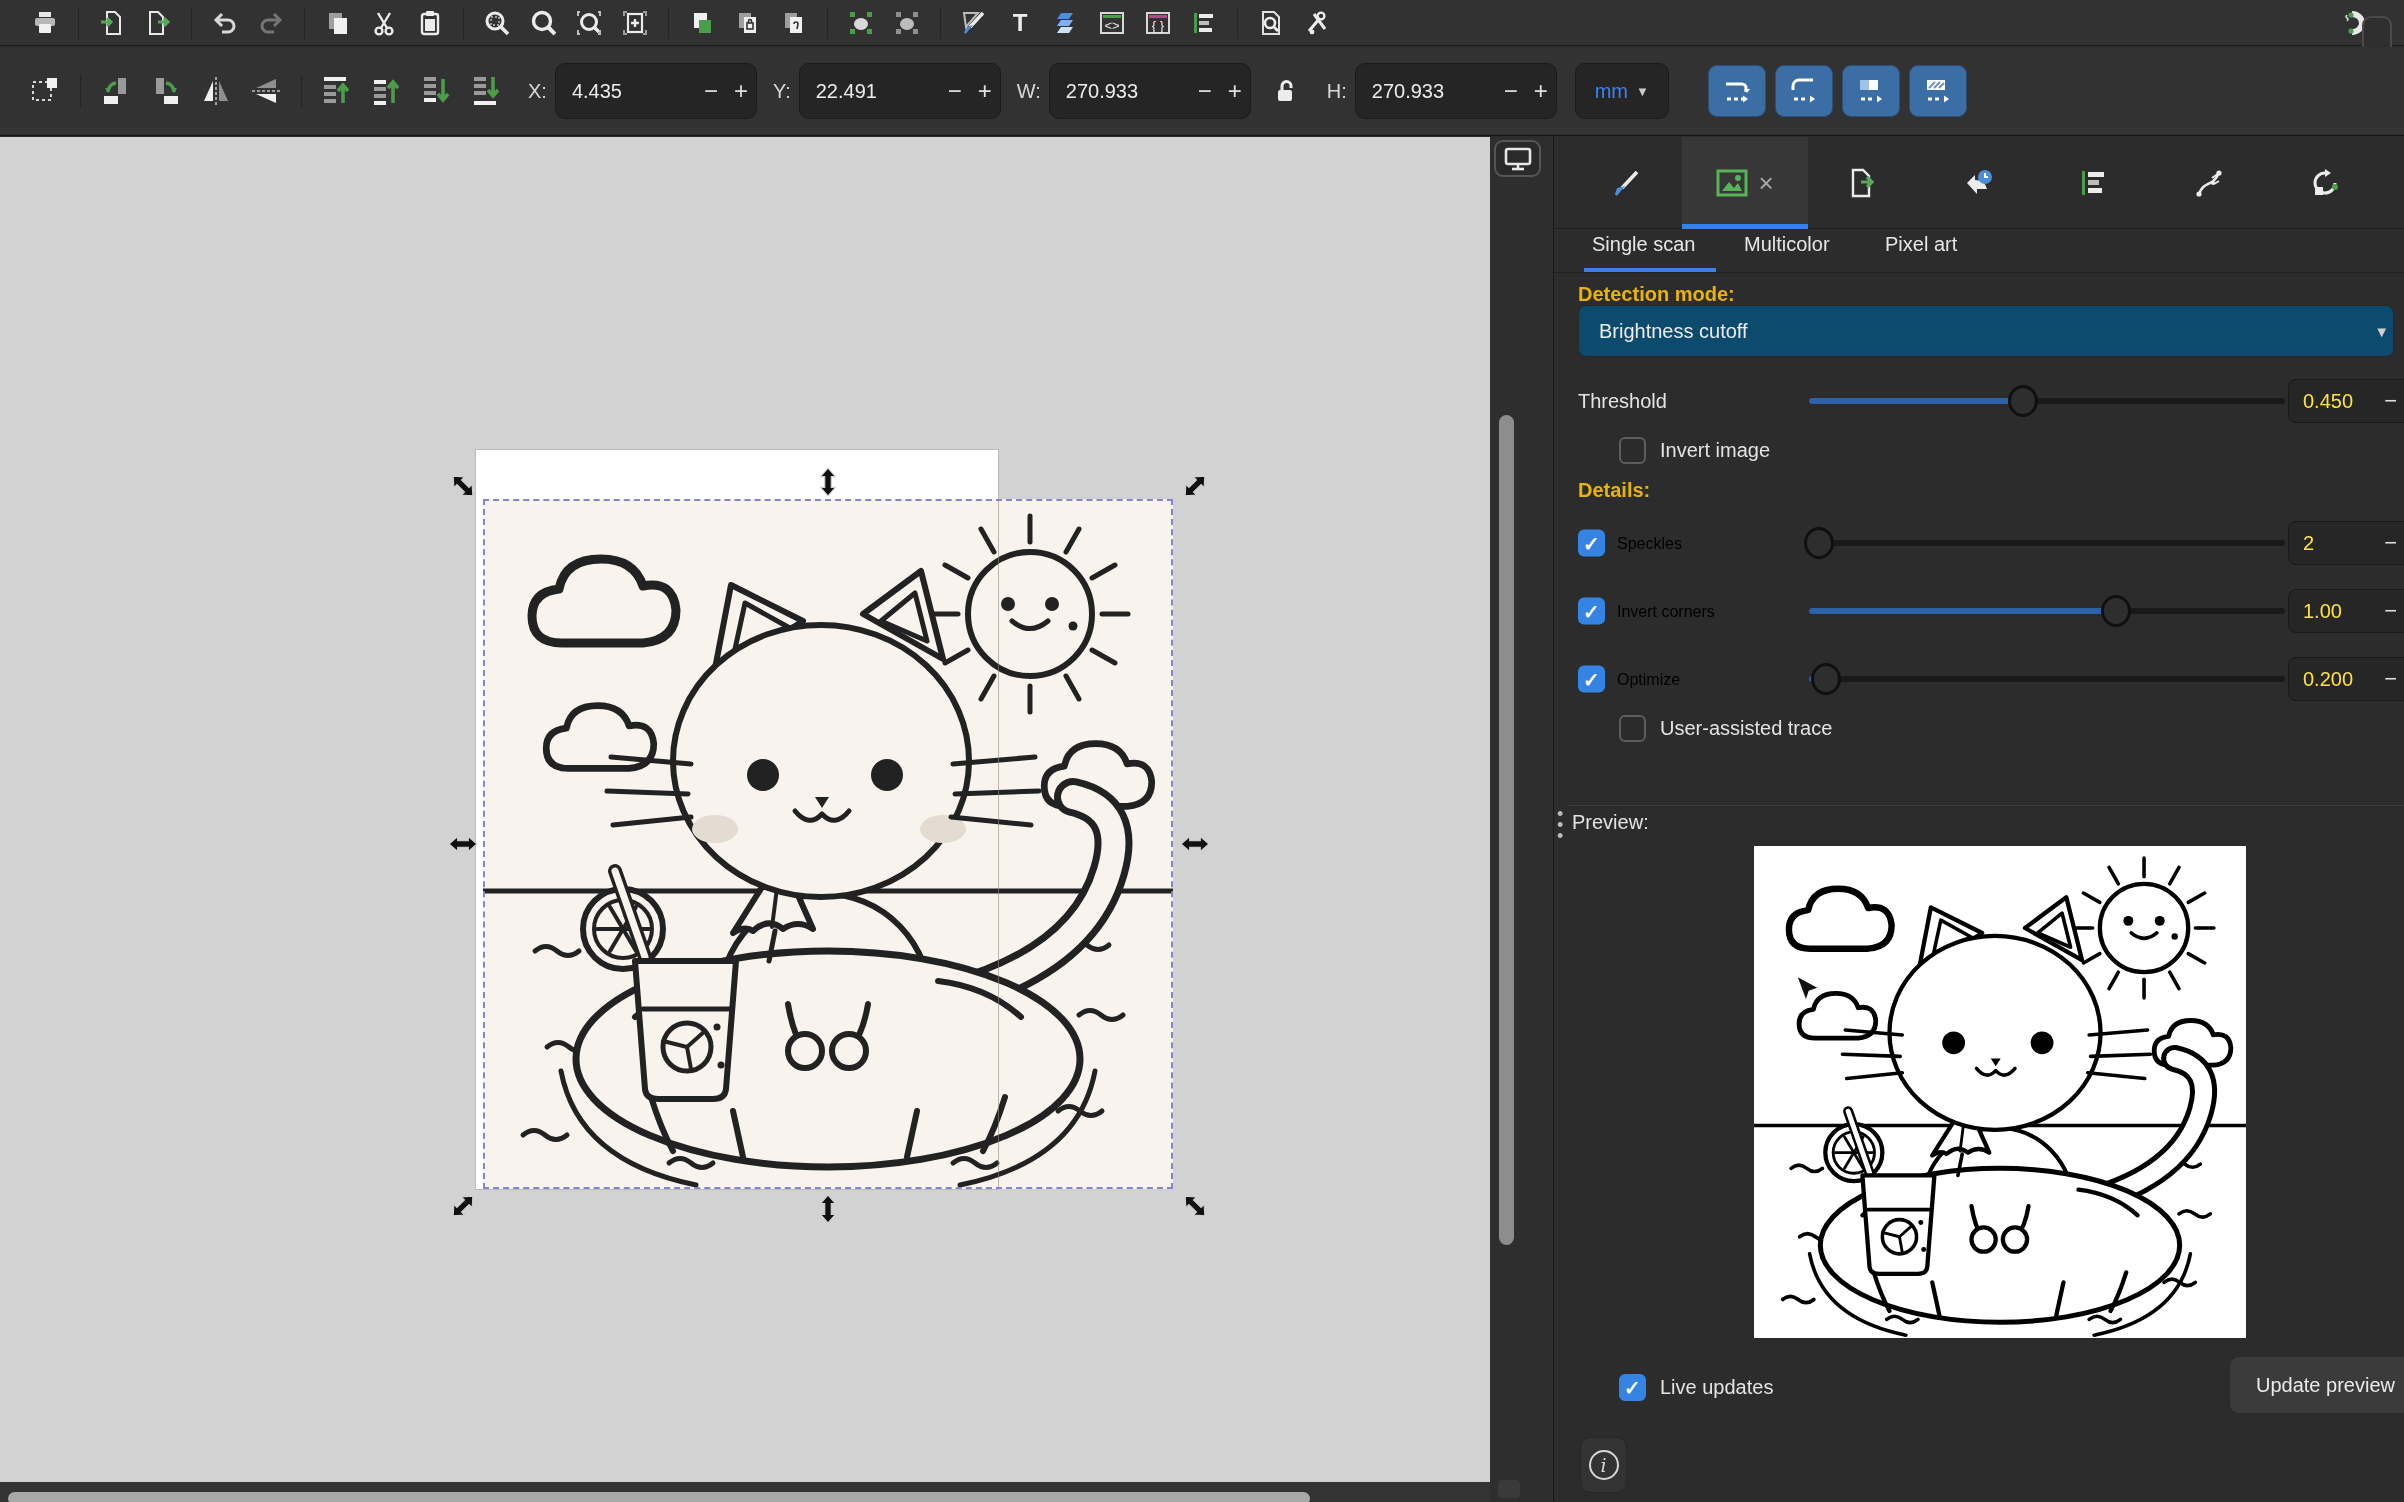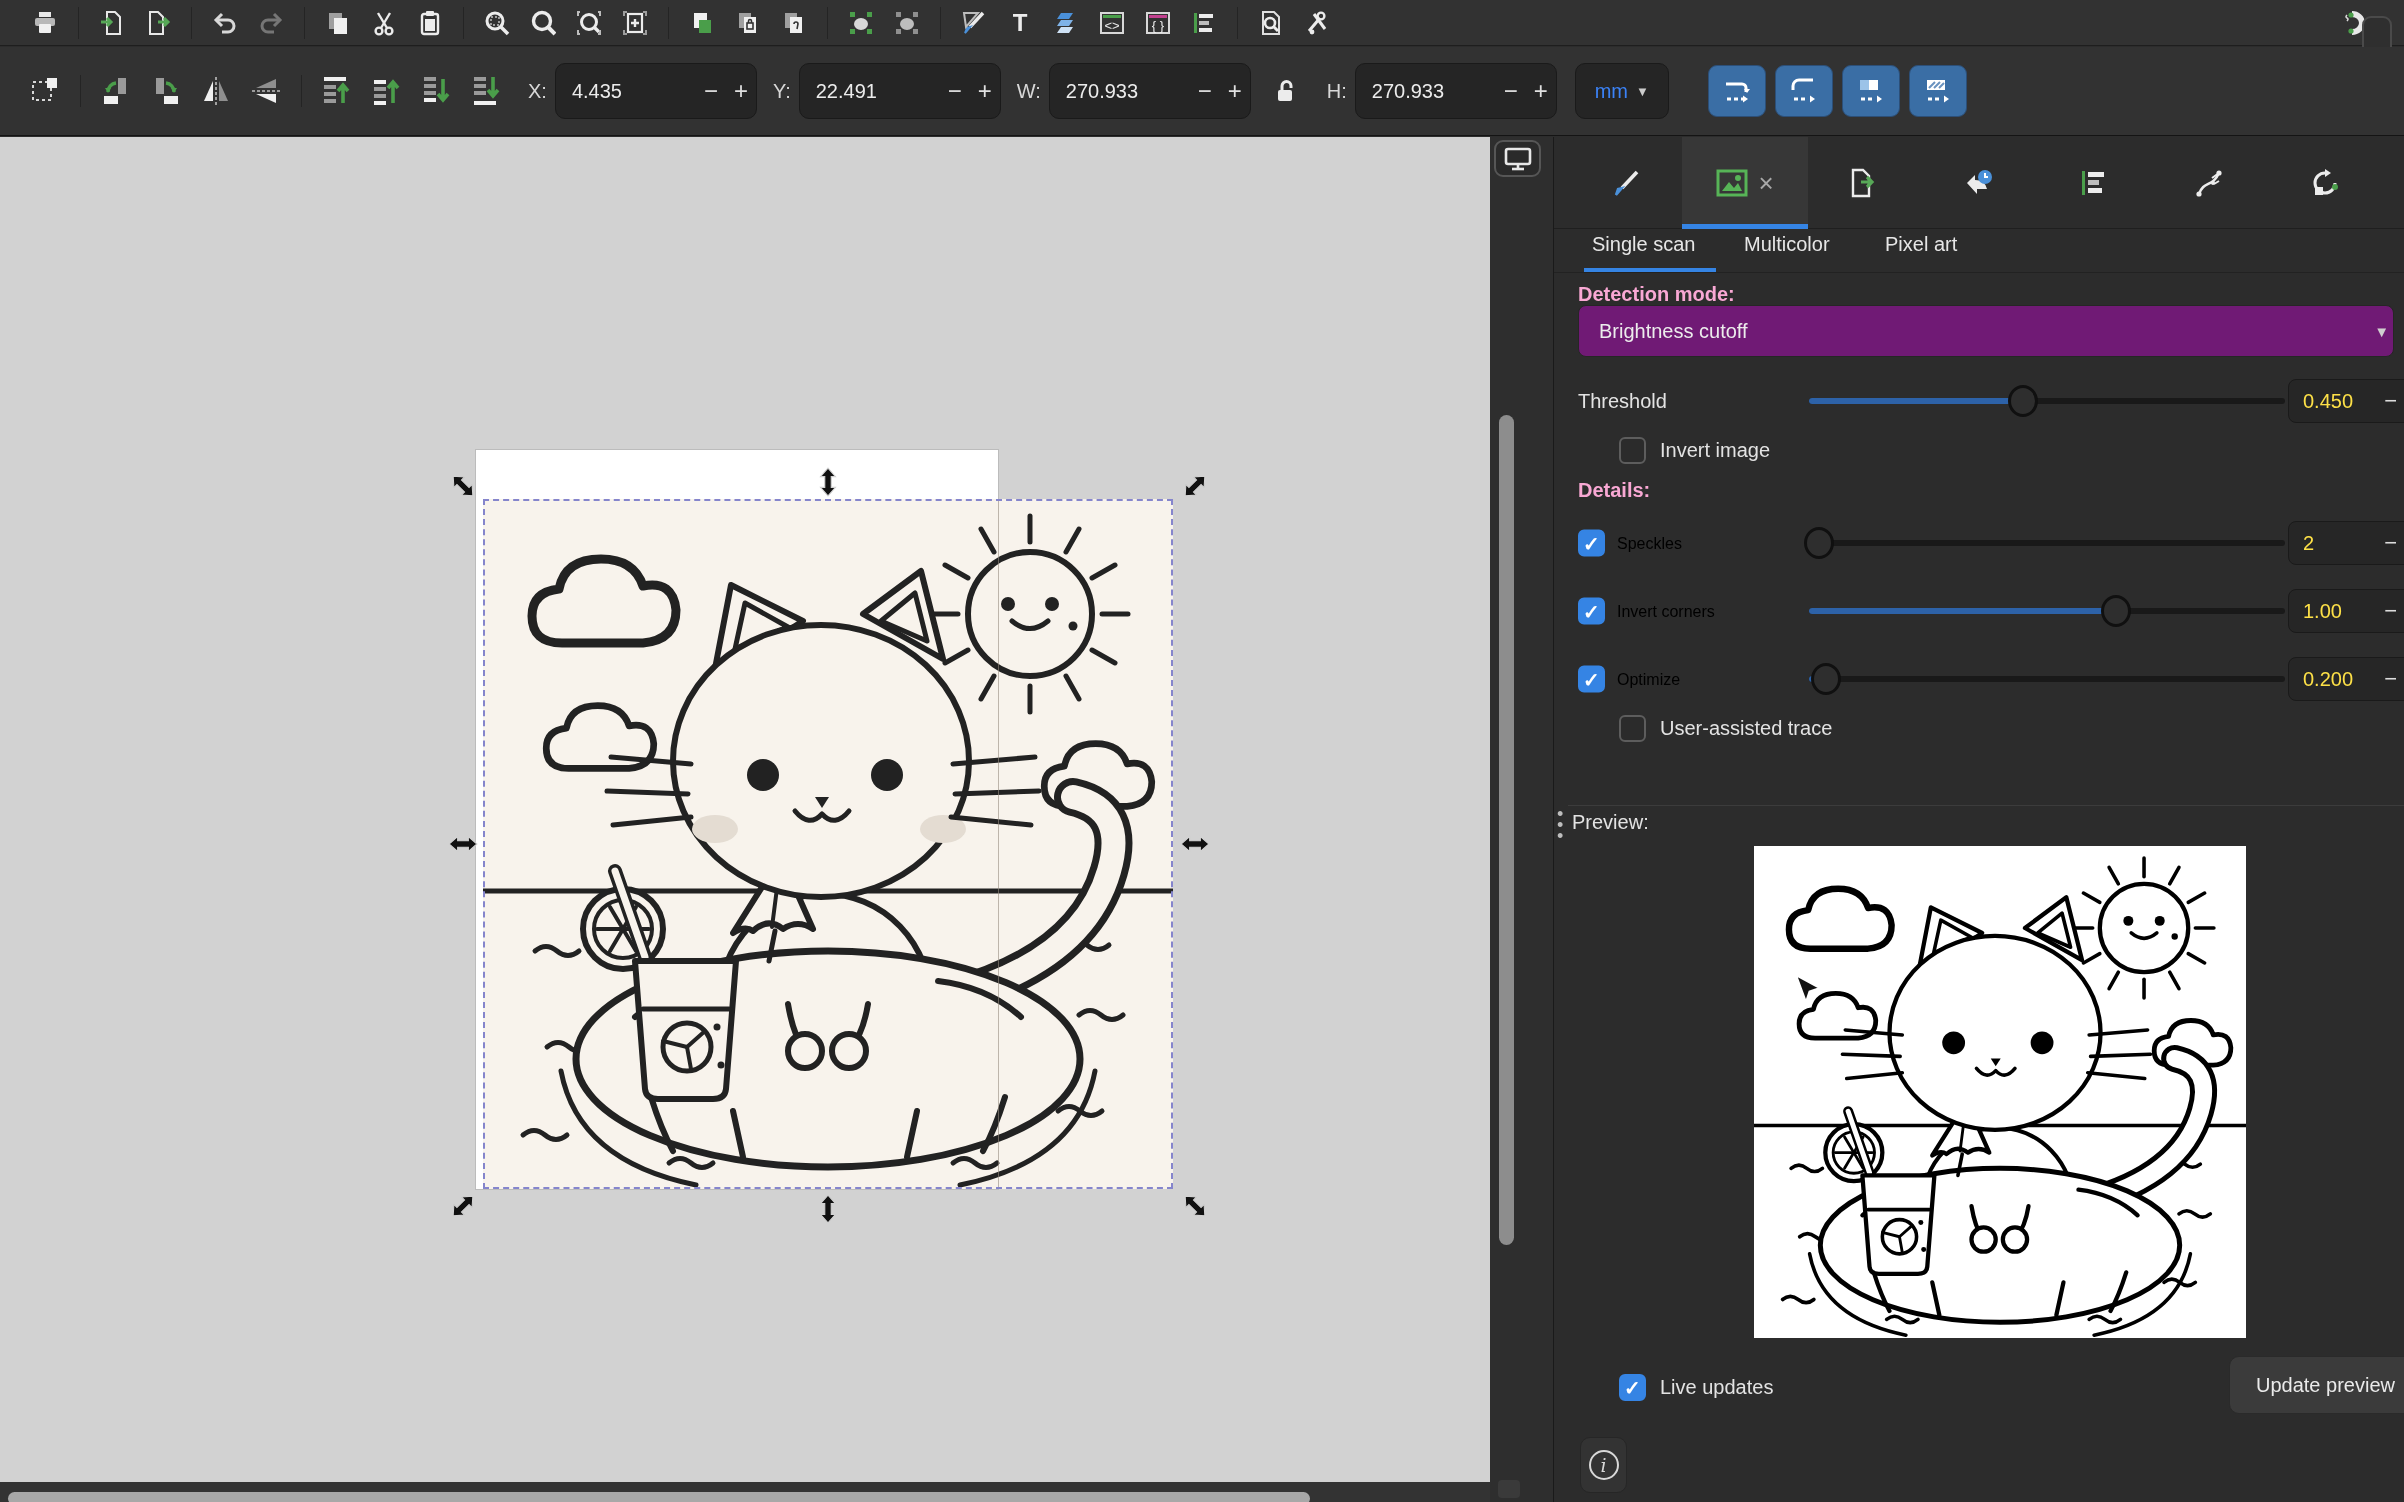--- a/index.html
+++ b/index.html
@@ -66,23 +66,23 @@
   .dtab { position:absolute; top:14px; width:64px; height:64px; display:flex; align-items:center; justify-content:center; border-radius:6px; }
   #dtab-active { position:absolute; left:128px; top:0; width:126px; height:92px; background:#373737; display:flex; align-items:center; justify-content:center; gap:10px; }
   #dtab-active .bluebar { position:absolute; left:0; bottom:0; width:126px; height:5px; background:#3584e4; }
   .dclose { color:#a8a8a8; font-size:26px; line-height:1; }
 
   #scan-tabs { position:absolute; left:0; top:92px; width:851px; height:44px; border-bottom:1px solid #222222; }
   .stab { position:absolute; top:4px; color:#e6e6e6; font-size:20px; }
   #stab-underline { position:absolute; left:30px; bottom:0; width:132px; height:4px; background:#3584e4; }
 
   .plabel { position:absolute; color:#e3e3e3; font-size:20px; }
-  .pbold { position:absolute; color:#f9a8d4; font-size:20px; font-weight:bold; }
-
-  #detect-select { position:absolute; left:24px; top:168px; width:816px; height:52px; background:#701a75; border:1px solid #262626; border-radius:8px; display:flex; align-items:center; }
+  .pbold { position:absolute; color:#eab308; font-size:20px; font-weight:bold; }
+
+  #detect-select { position:absolute; left:24px; top:168px; width:816px; height:52px; background:#0c4a6e; border:1px solid #262626; border-radius:8px; display:flex; align-items:center; }
   #detect-select .dval { color:#ececec; font-size:20px; padding-left:20px; flex:1; }
   #detect-select .darr { color:#cfcfcf; font-size:15px; padding-right:4px; }
 
   .cb { width:27px; height:27px; background:#2b2b2b; border:2px solid #5d5d5d; border-radius:6px; flex:0 0 auto; position:relative; }
   .cb.on { background:#3584e4; border-color:#3584e4; }
   .cb.on::after { content:"\2713"; position:absolute; left:0; top:0; width:100%; height:100%; display:flex; align-items:center; justify-content:center; color:#fff; font-size:20px; font-weight:bold; }
 
   .cbrow { position:absolute; display:flex; align-items:center; gap:14px;padding-left:41px; }
   .cbrow .cblab { color:#e3e3e3; font-size:20px; }
 

